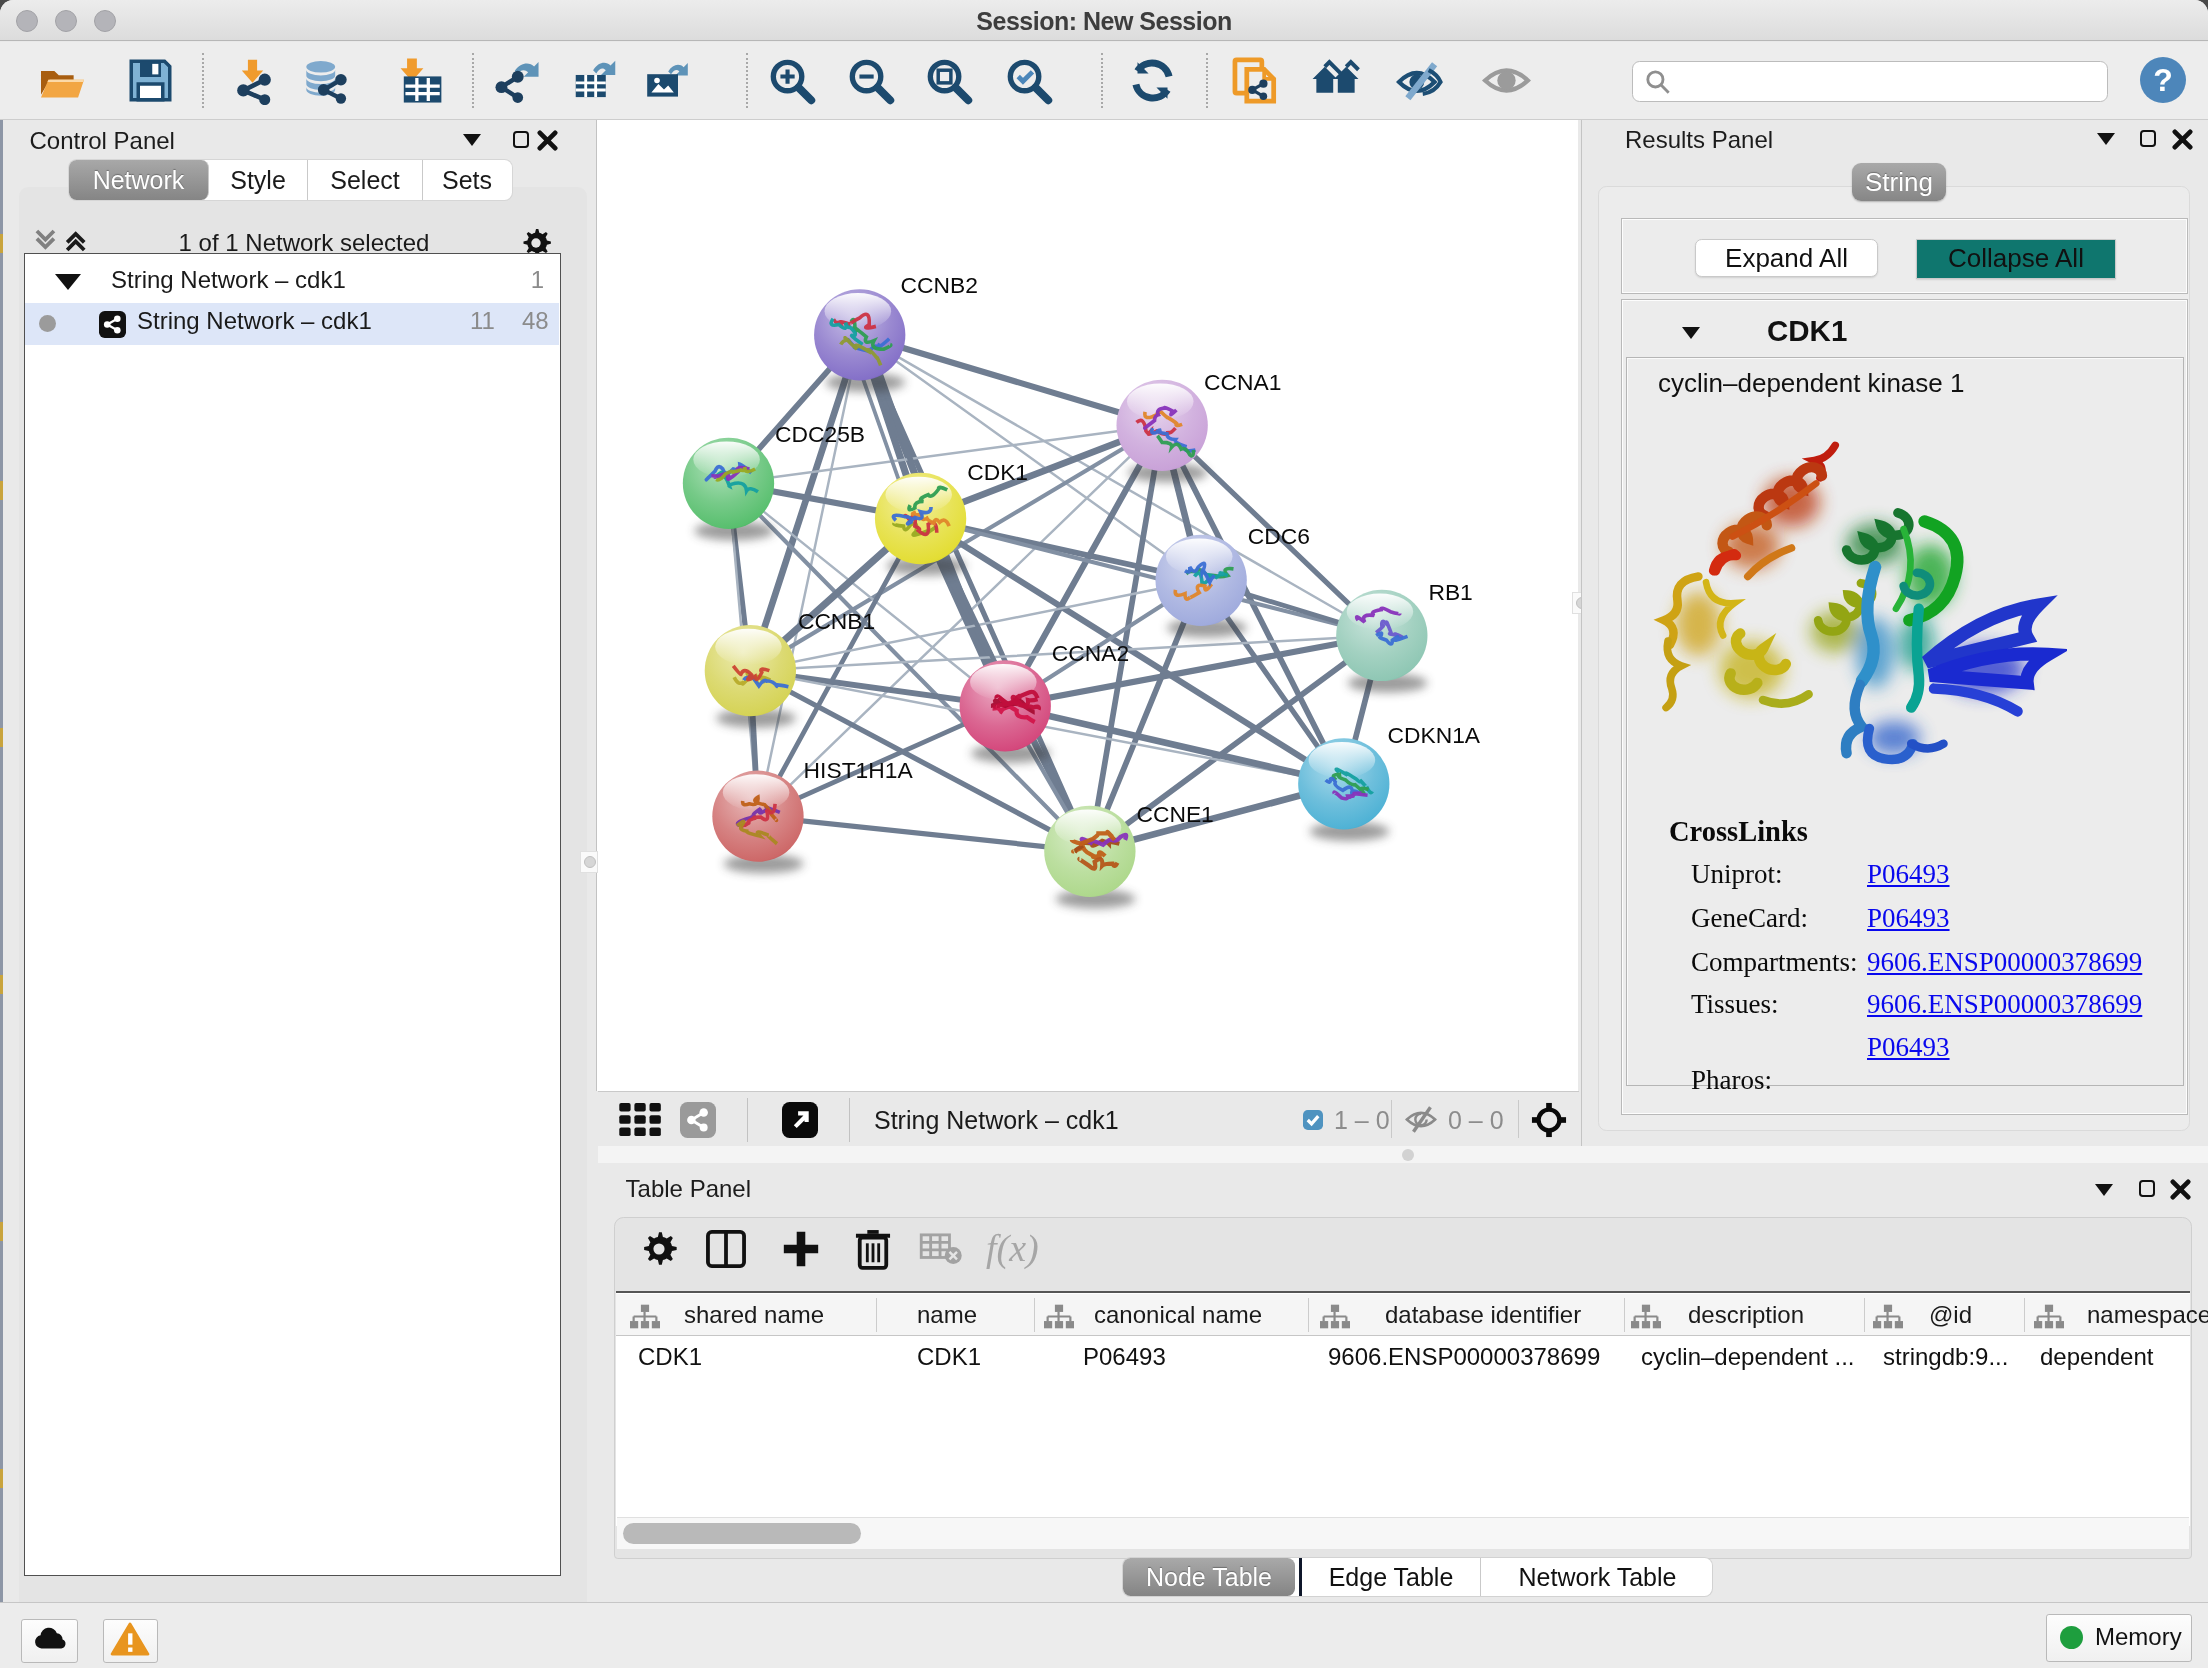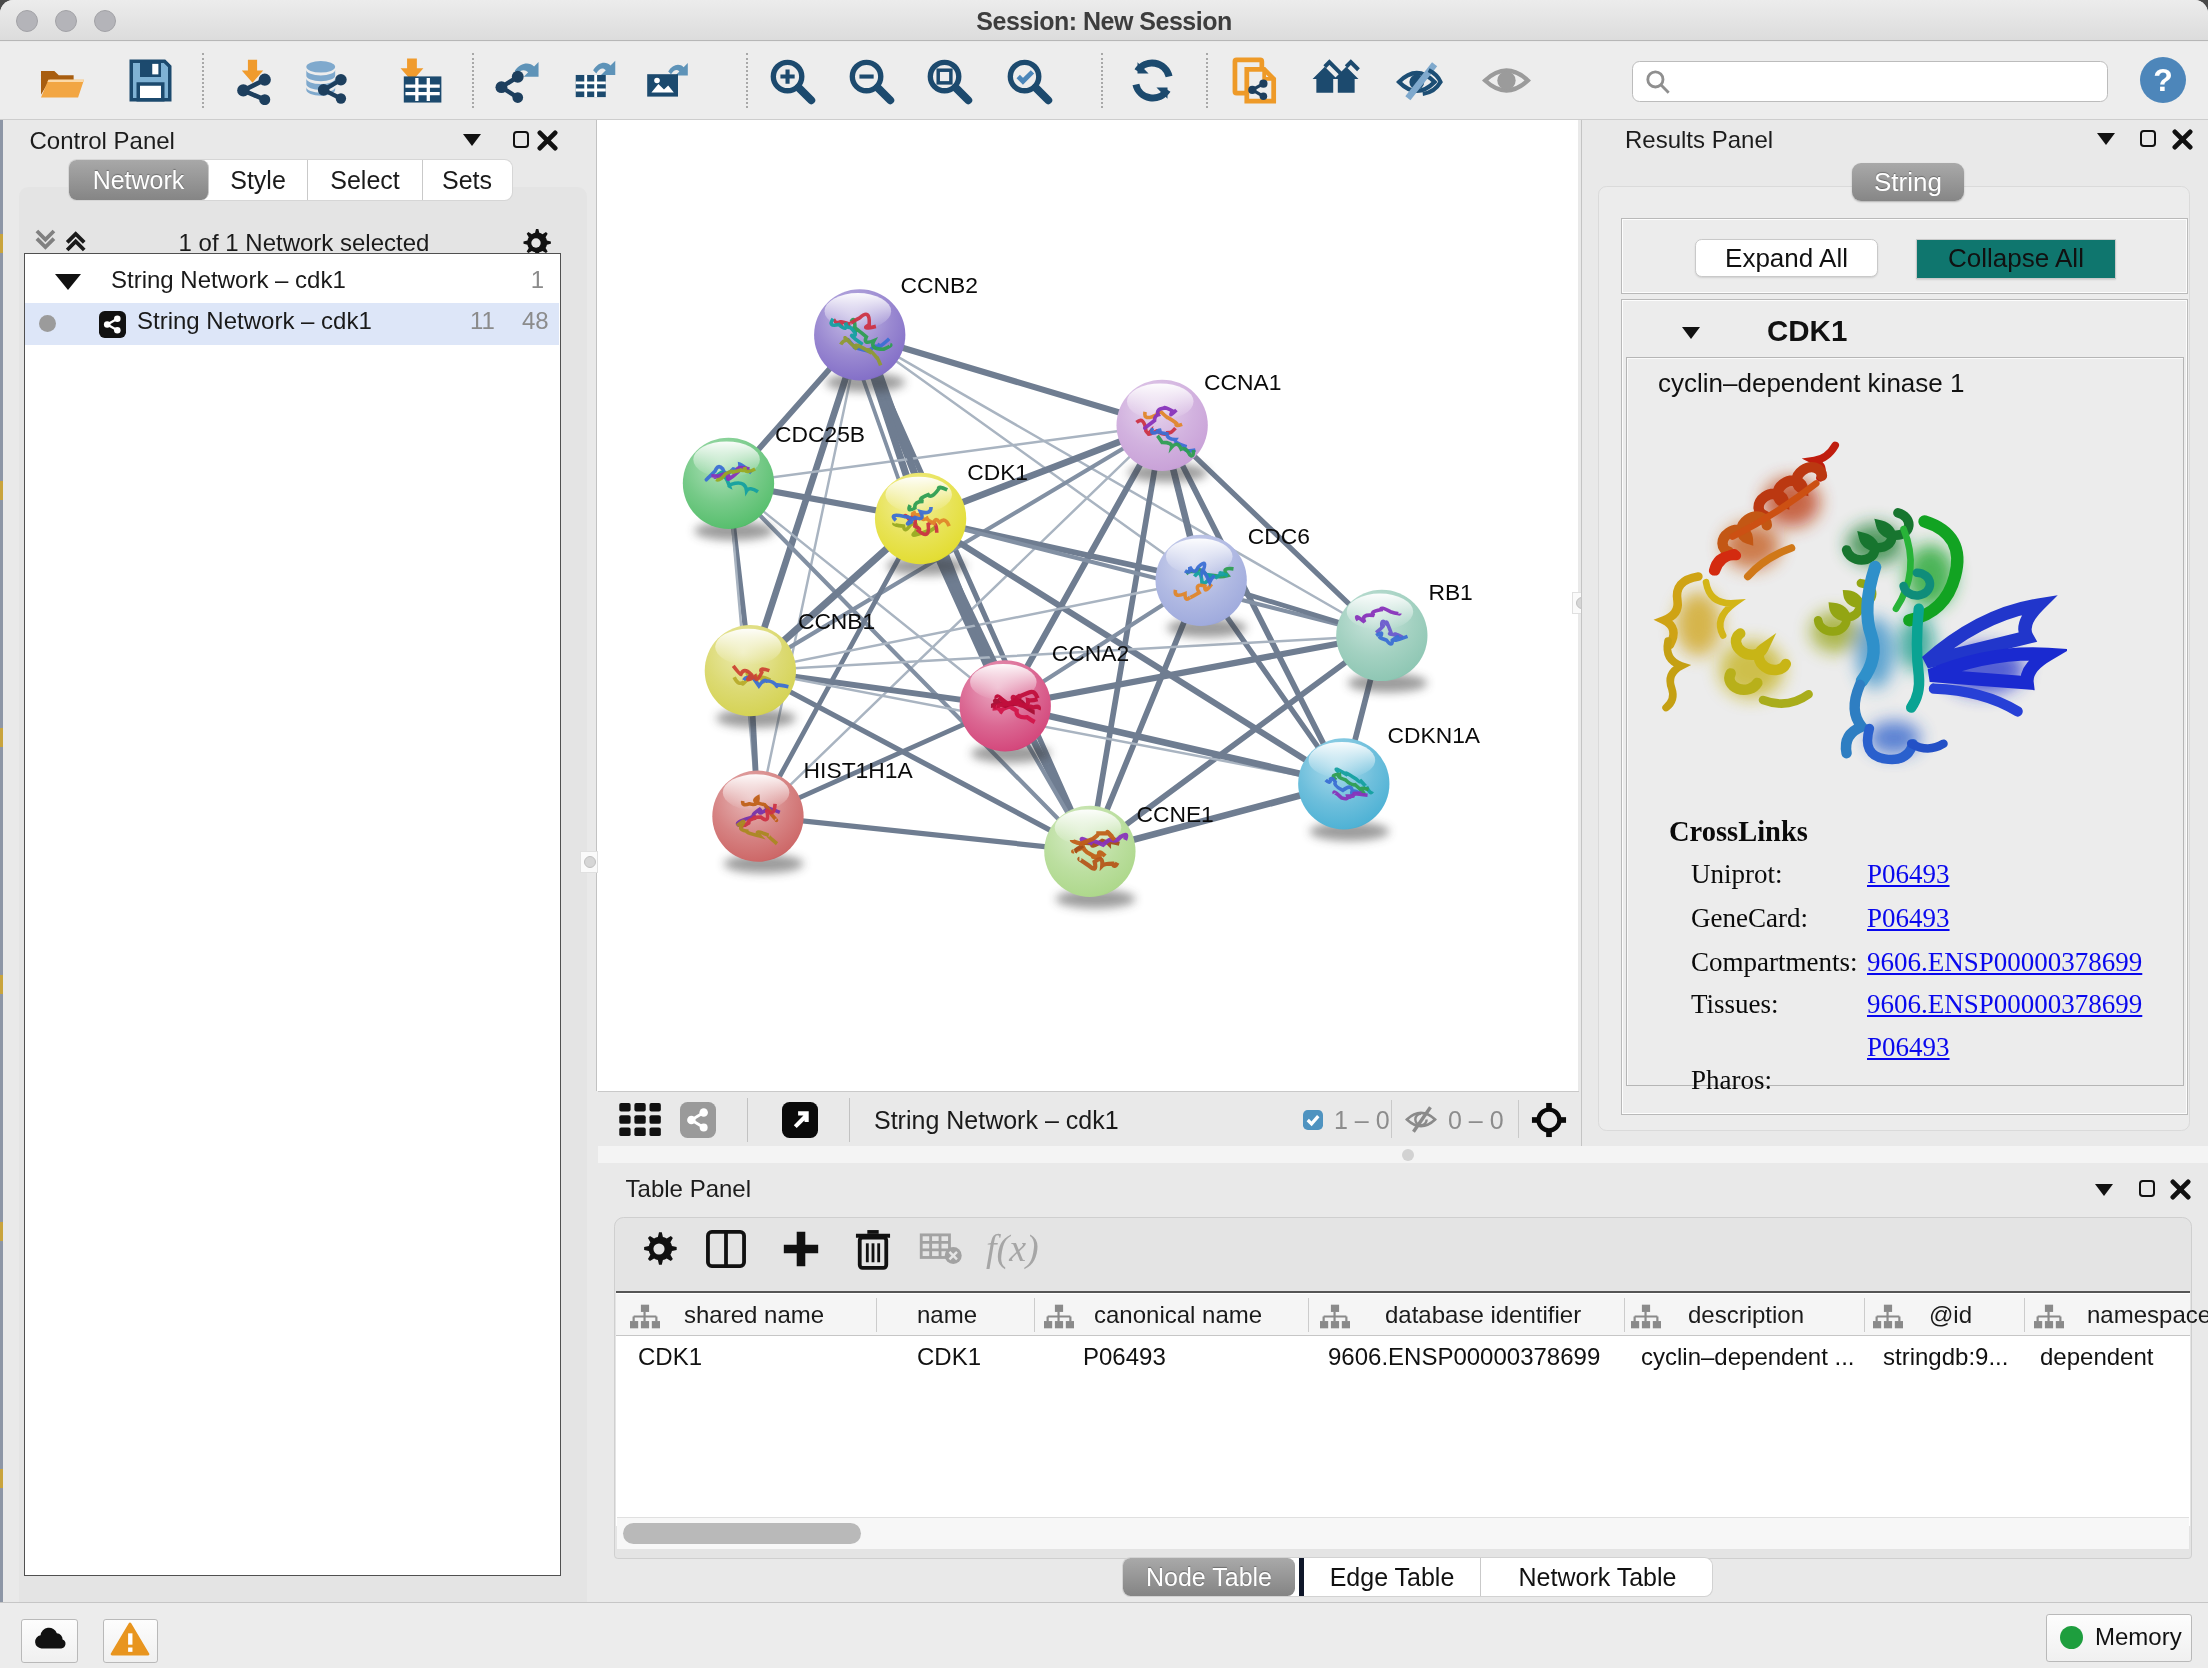--- a/index.html
+++ b/index.html
@@ -595,21 +595,21 @@
 
   <div id="respanel">
     <div class="phead" style="position:absolute;left:43px;top:5.7px;">Results Panel</div>
     <div class="collapse-arrow" style="position:absolute;left:515px;top:13.3px;"></div>
     <div class="float-btn" style="position:absolute;left:558px;top:9.5px;"></div>
     <svg class="abs" style="left:590px;top:8.6px;" width="21" height="21" viewBox="0 0 22 22">
         <path d="M3 3 L19 19 M19 3 L3 19" stroke="#111" stroke-width="5" stroke-linecap="round"></path>
       </svg>
 
     <div class="abs" style="left:16px;top:66px;width:592px;height:945px;background:#ececec;border:1.9px solid #dadada;border-radius:8.6px;"></div>
-    <div class="abs" style="left:270px;top:43px;width:112px;height:38px;border-radius:9px;background:linear-gradient(#a9a9a9,#868686);box-shadow:0 1px 1.9px rgba(0,0,0,.25);text-align:center;line-height:38px;font-size:26px;color:#fff;text-shadow:0 -1px 1px rgba(0,0,0,.3);">String</div>
+    <div class="abs" style="left:270px;top:43px;width:94px;height:38px;border-radius:9px;background:linear-gradient(#a9a9a9,#868686);box-shadow:0 1px 1.9px rgba(0,0,0,.25);text-align:center;line-height:38px;font-size:26px;color:#fff;text-shadow:0 -1px 1px rgba(0,0,0,.3);">String</div>
 
     <div class="abs etched" style="left:39px;top:98px;width:567px;height:76px;"></div>
     <div class="abs" style="left:113px;top:119px;width:183px;height:38px;background:#fff;border:1px solid #c9c9c9;border-radius:6.7px;box-shadow:0 1px 1.9px rgba(0,0,0,.12);text-align:center;line-height:36px;font-size:26px;color:#111;">Expand All</div>
     <div class="abs" style="left:334px;top:119px;width:200px;height:40px;background:#0f766e;border:1px solid #c9c9c9;border-radius:1px;box-shadow:0 1px 1.9px rgba(0,0,0,.12);text-align:center;line-height:36px;font-size:26px;color:#111;">Collapse All</div>
 
     <div class="abs etched" style="left:39px;top:179px;width:567px;height:816px;"></div>
     <div class="collapse-arrow" style="position:absolute;left:100px;top:207px;"></div>
     <div class="abs" style="left:185px;top:194px;font-size:29.5px;font-weight:bold;color:#111;">CDK1</div>
     <div class="abs" style="left:44px;top:237px;width:558px;height:729px;background:#ececec;border:1px solid #b5b5b5;box-shadow:inset 1px 1px 0 #fafafa;"></div>
     <div class="abs" style="left:76px;top:248px;font-size:26px;color:#111;">cyclin–dependent kinase 1</div>
@@ -773,21 +773,21 @@
     <div class="abs td" style="left:1043px;">cyclin–dependent ...</div>
     <div class="abs td" style="left:1285px;">stringdb:9...</div>
     <div class="abs td" style="left:1442px;">dependent</div>
 
     <div class="abs" style="left:19px;top:354px;width:1572px;height:32px;background:#f7f7f7;border-top:1px solid #e0e0e0;">
       <div style="position:absolute;left:5.7px;top:4.8px;width:238px;height:21px;background:#b9b9b9;border-radius:11.4px;"></div>
     </div>
 
     <div class="abs" style="left:525px;top:395px;width:589px;height:38px;background:#fff;border-radius:7.6px;box-shadow:0 0 0 1px #d2d2d2;"></div>
     <div class="abs" style="left:525px;top:395px;width:172px;height:38px;background:linear-gradient(#a9a9a9,#848484);border-radius:7.6px;text-align:center;line-height:38px;font-size:25px;color:#fff;text-shadow:0 -1px 1px rgba(0,0,0,.3);">Node Table</div>
-    <div class="abs" style="left:701px;top:395px;width:182px;height:38px;border-right:1px solid #c9c9c9;border-left:5px solid #0f172a;text-align:center;line-height:38px;font-size:25px;color:#111;">Edge Table</div>
+    <div class="abs" style="left:701px;top:395px;width:182px;height:38px;border-right:1px solid #c9c9c9;border-left:3px solid #0f172a;text-align:center;line-height:38px;font-size:25px;color:#111;">Edge Table</div>
     <div class="abs" style="left:886px;top:395px;width:227px;height:38px;text-align:center;line-height:38px;font-size:25px;color:#111;">Network Table</div>
   </div>
 
   <div id="statusbar">
     <div class="sbtn" style="left:21px;width:57px;">
       <svg width="42" height="30" viewBox="0 0 44 32" style="position:absolute;left:5.7px;top:3.8px;">
         <path fill="#111" d="M14 26 a7 7 0 0 1 -1-13.9 a9 9 0 0 1 17.4-2.3 a6.5 6.5 0 0 1 6.1 6.6 a5 5 0 0 1 -1.5 9.6 z"></path>
       </svg>
     </div>
     <div class="sbtn" style="left:103px;width:55px;">

